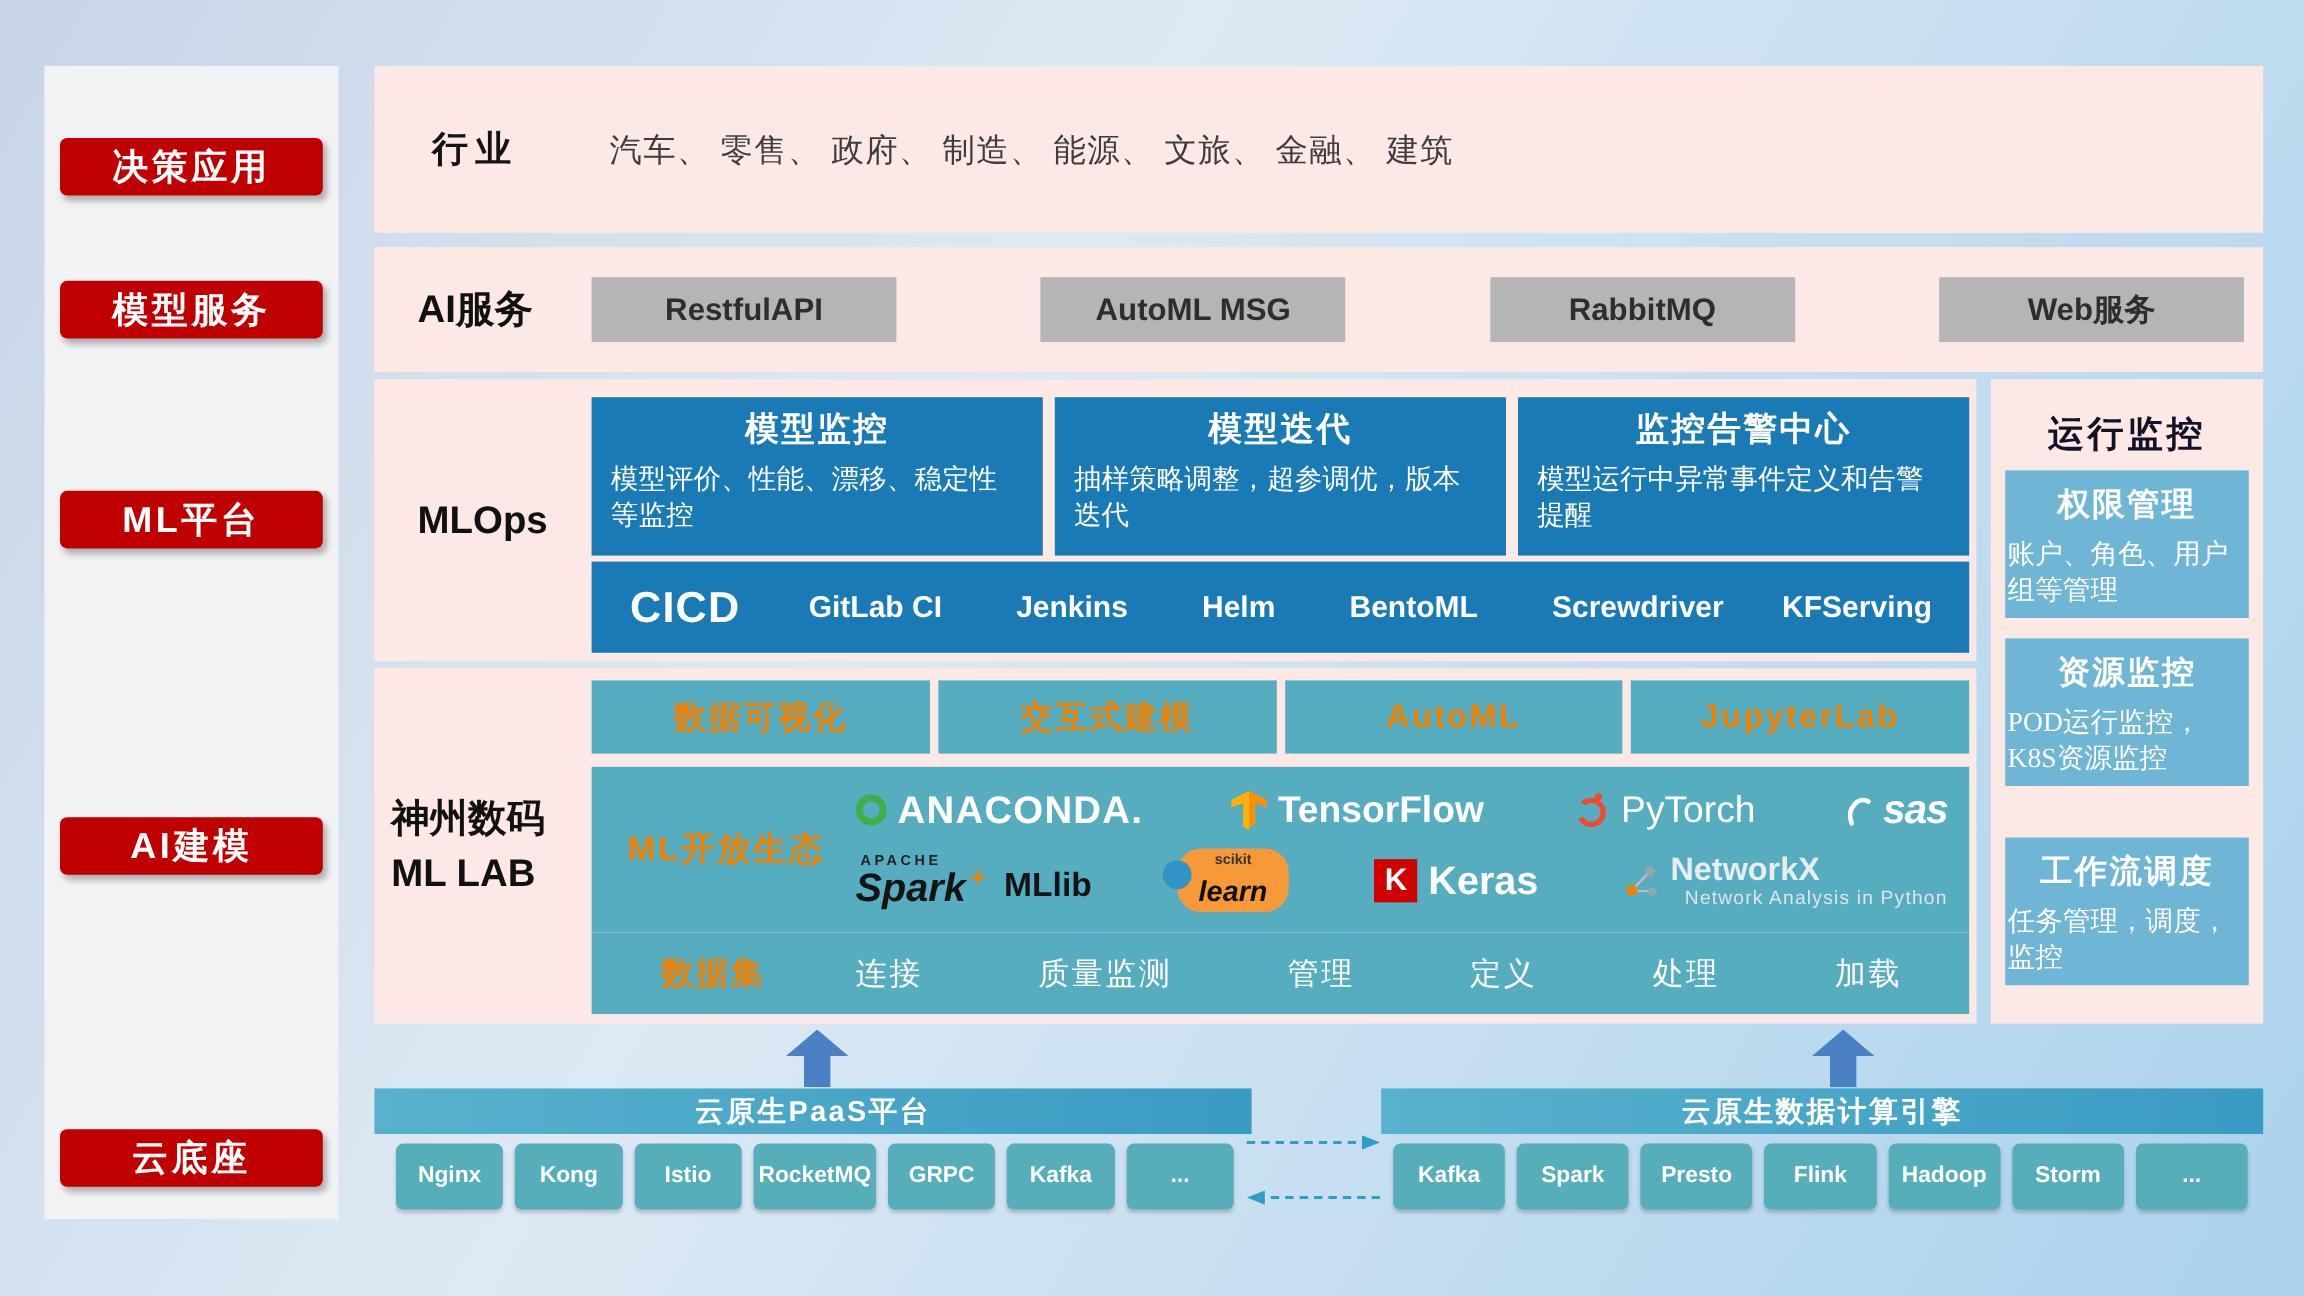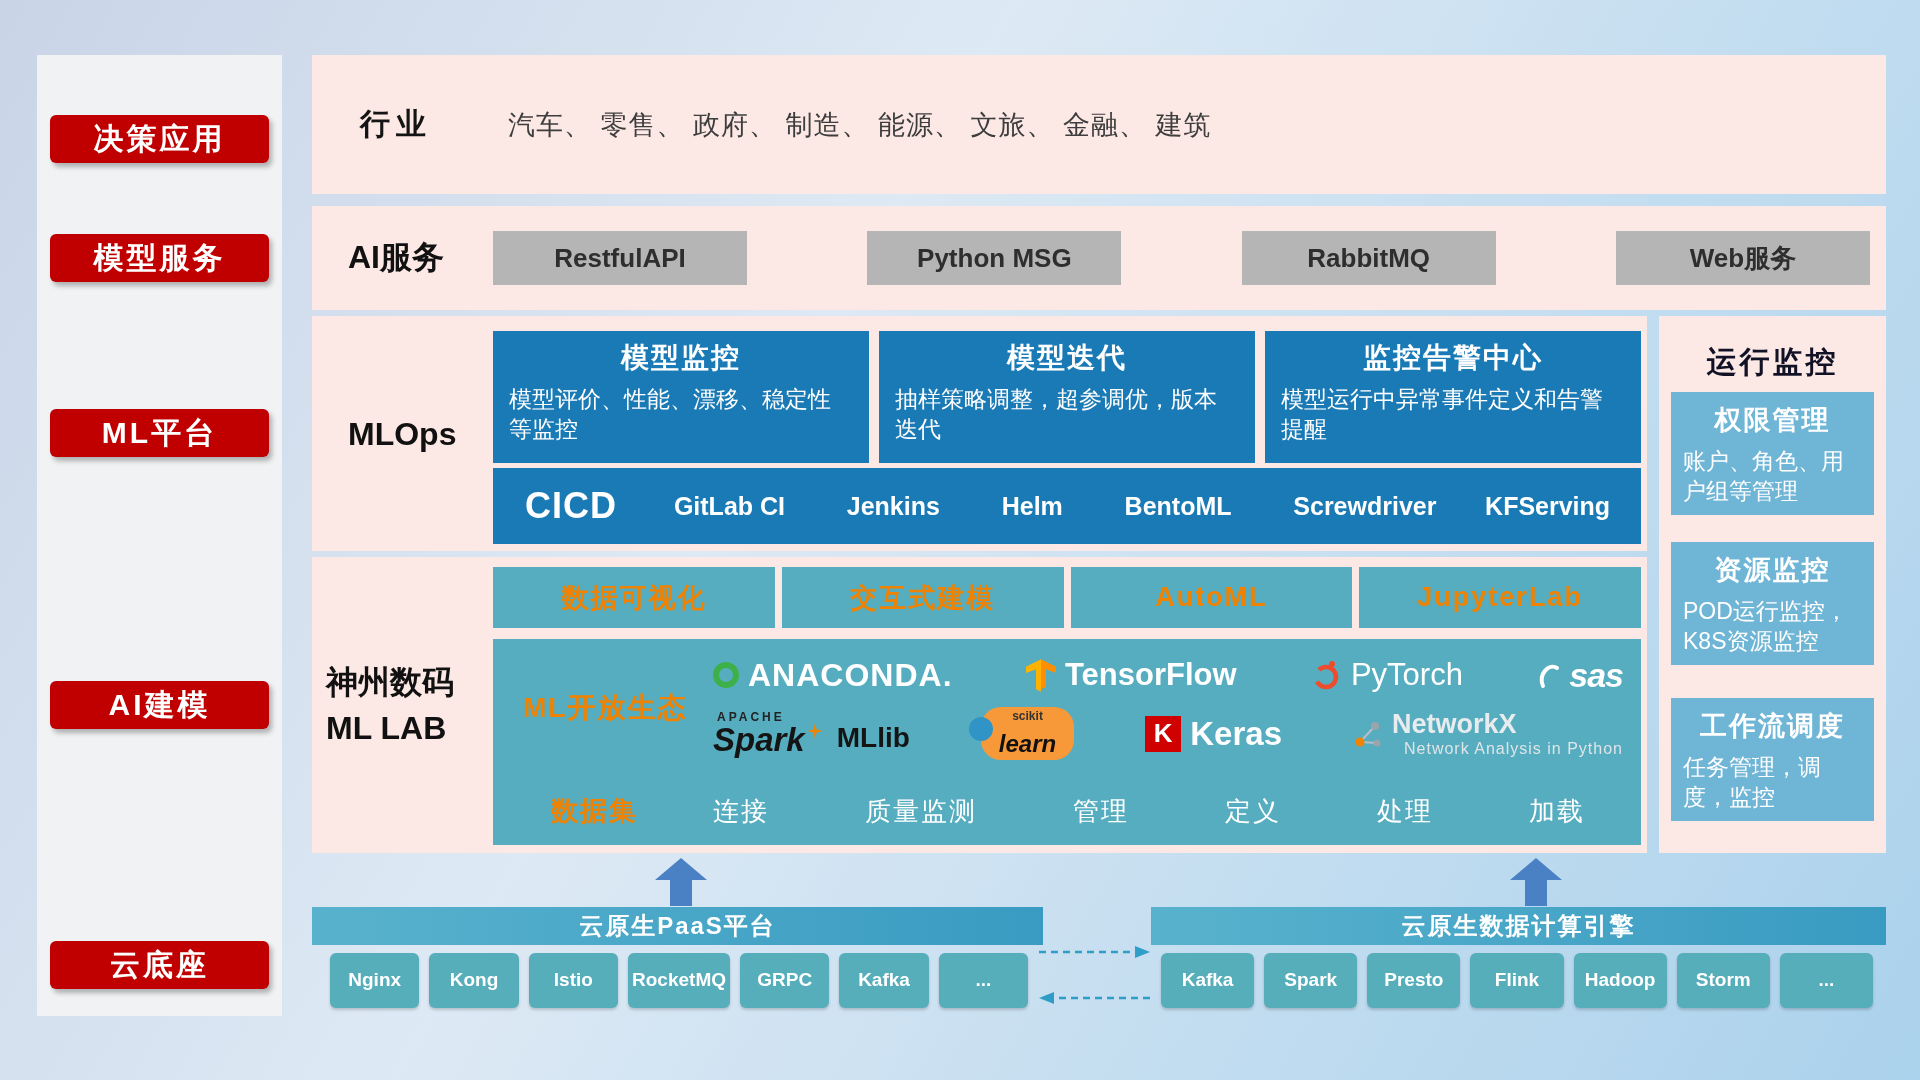--- a/index.html
+++ b/index.html
@@ -74,25 +74,25 @@
   .nx-col { display:inline-flex; flex-direction:column; line-height:1; }
   .networkx-text { color:#e9ecef; font-weight:bold; font-size:27px; }
   .nx-caption { font-size:16px; color:#dfe4e8; margin-top:3px; letter-spacing:1px;margin-left:12px; }
   .dataset-bar { position:absolute; left:181px; top:220px; width:1148px; height:68px; background:#56adbf; display:flex; align-items:center; }
   .dataset-label { margin-left:58px; width:150px; font-size:27px; font-weight:bold; color:#ef8200; letter-spacing:2px; }
   .dataset-items { flex:1; display:flex; justify-content:space-between; margin-right:56px; margin-left:12px; }
   .dataset-item { color:#fff; font-size:26px; letter-spacing:2px; }
   
   .monitor { left:1659px; top:316px; width:227px; height:537px; }
   .monitor-title { text-align:center; margin-top:26px; font-size:30px; font-weight:bold; color:#121226; letter-spacing:3px; }
-  .monitor-card { position:absolute; left:12px; width:203px; background:#6fb5d6; color:#fff; padding:10px 12px 8px; }
+  .monitor-card { position:absolute; left:12px; width:203px; background:#6fb5d6; color:#fff; padding:10px 2px 8px; }
   .monitor-card .mc-title { text-align:center; font-size:27px; font-weight:bold; letter-spacing:2px; margin-bottom:9px; }
   .monitor-card .mc-desc { font-size:23px; line-height:1.3; }
   .mc-1 { top:76px; min-height:116px; }
-  .mc-2 { top:226px; min-height:117px; }
+  .mc-2 { top:216px; min-height:117px;font-family:Liberation Serif, serif; }
   .mc-3 { top:382px; min-height:116px; }
   
   .banner {
     position:absolute; top:907px; height:38px; color:#fff; font-size:24px; font-weight:bold; letter-spacing:2px;
     background:linear-gradient(90deg,#58b2cd,#3a9bc2); display:flex; align-items:center; justify-content:center;
   }
   .banner-left { left:312px; width:731px; }
   .banner-right { left:1151px; width:735px; }
   .btn-row { position:absolute; top:953px; height:55px; display:flex; gap:10px;border-radius:26px; }
   .btn-row-left { left:330px; width:698px; }
@@ -121,21 +121,21 @@
     <div class="ind-line">
       <span class="ind-label">行业</span>
       <span class="ind-value">汽车、 零售、 政府、 制造、 能源、 文旅、 金融、 建筑</span>
     </div>
   </section>
 
   <section class="panel ai-service">
     <span class="row-label">AI服务</span>
     <div class="service-buttons">
       <button class="gray-btn">RestfulAPI</button>
-      <button class="gray-btn">Python MSG</button>
+      <button class="gray-btn">AutoML MSG</button>
       <button class="gray-btn">RabbitMQ</button>
       <button class="gray-btn">Web服务</button>
     </div>
   </section>
 
   <section class="panel mlops">
     <span class="row-label">MLOps</span>
     <div class="mlops-cards">
       <div class="blue-card">
         <div class="bc-title">模型监控</div>

